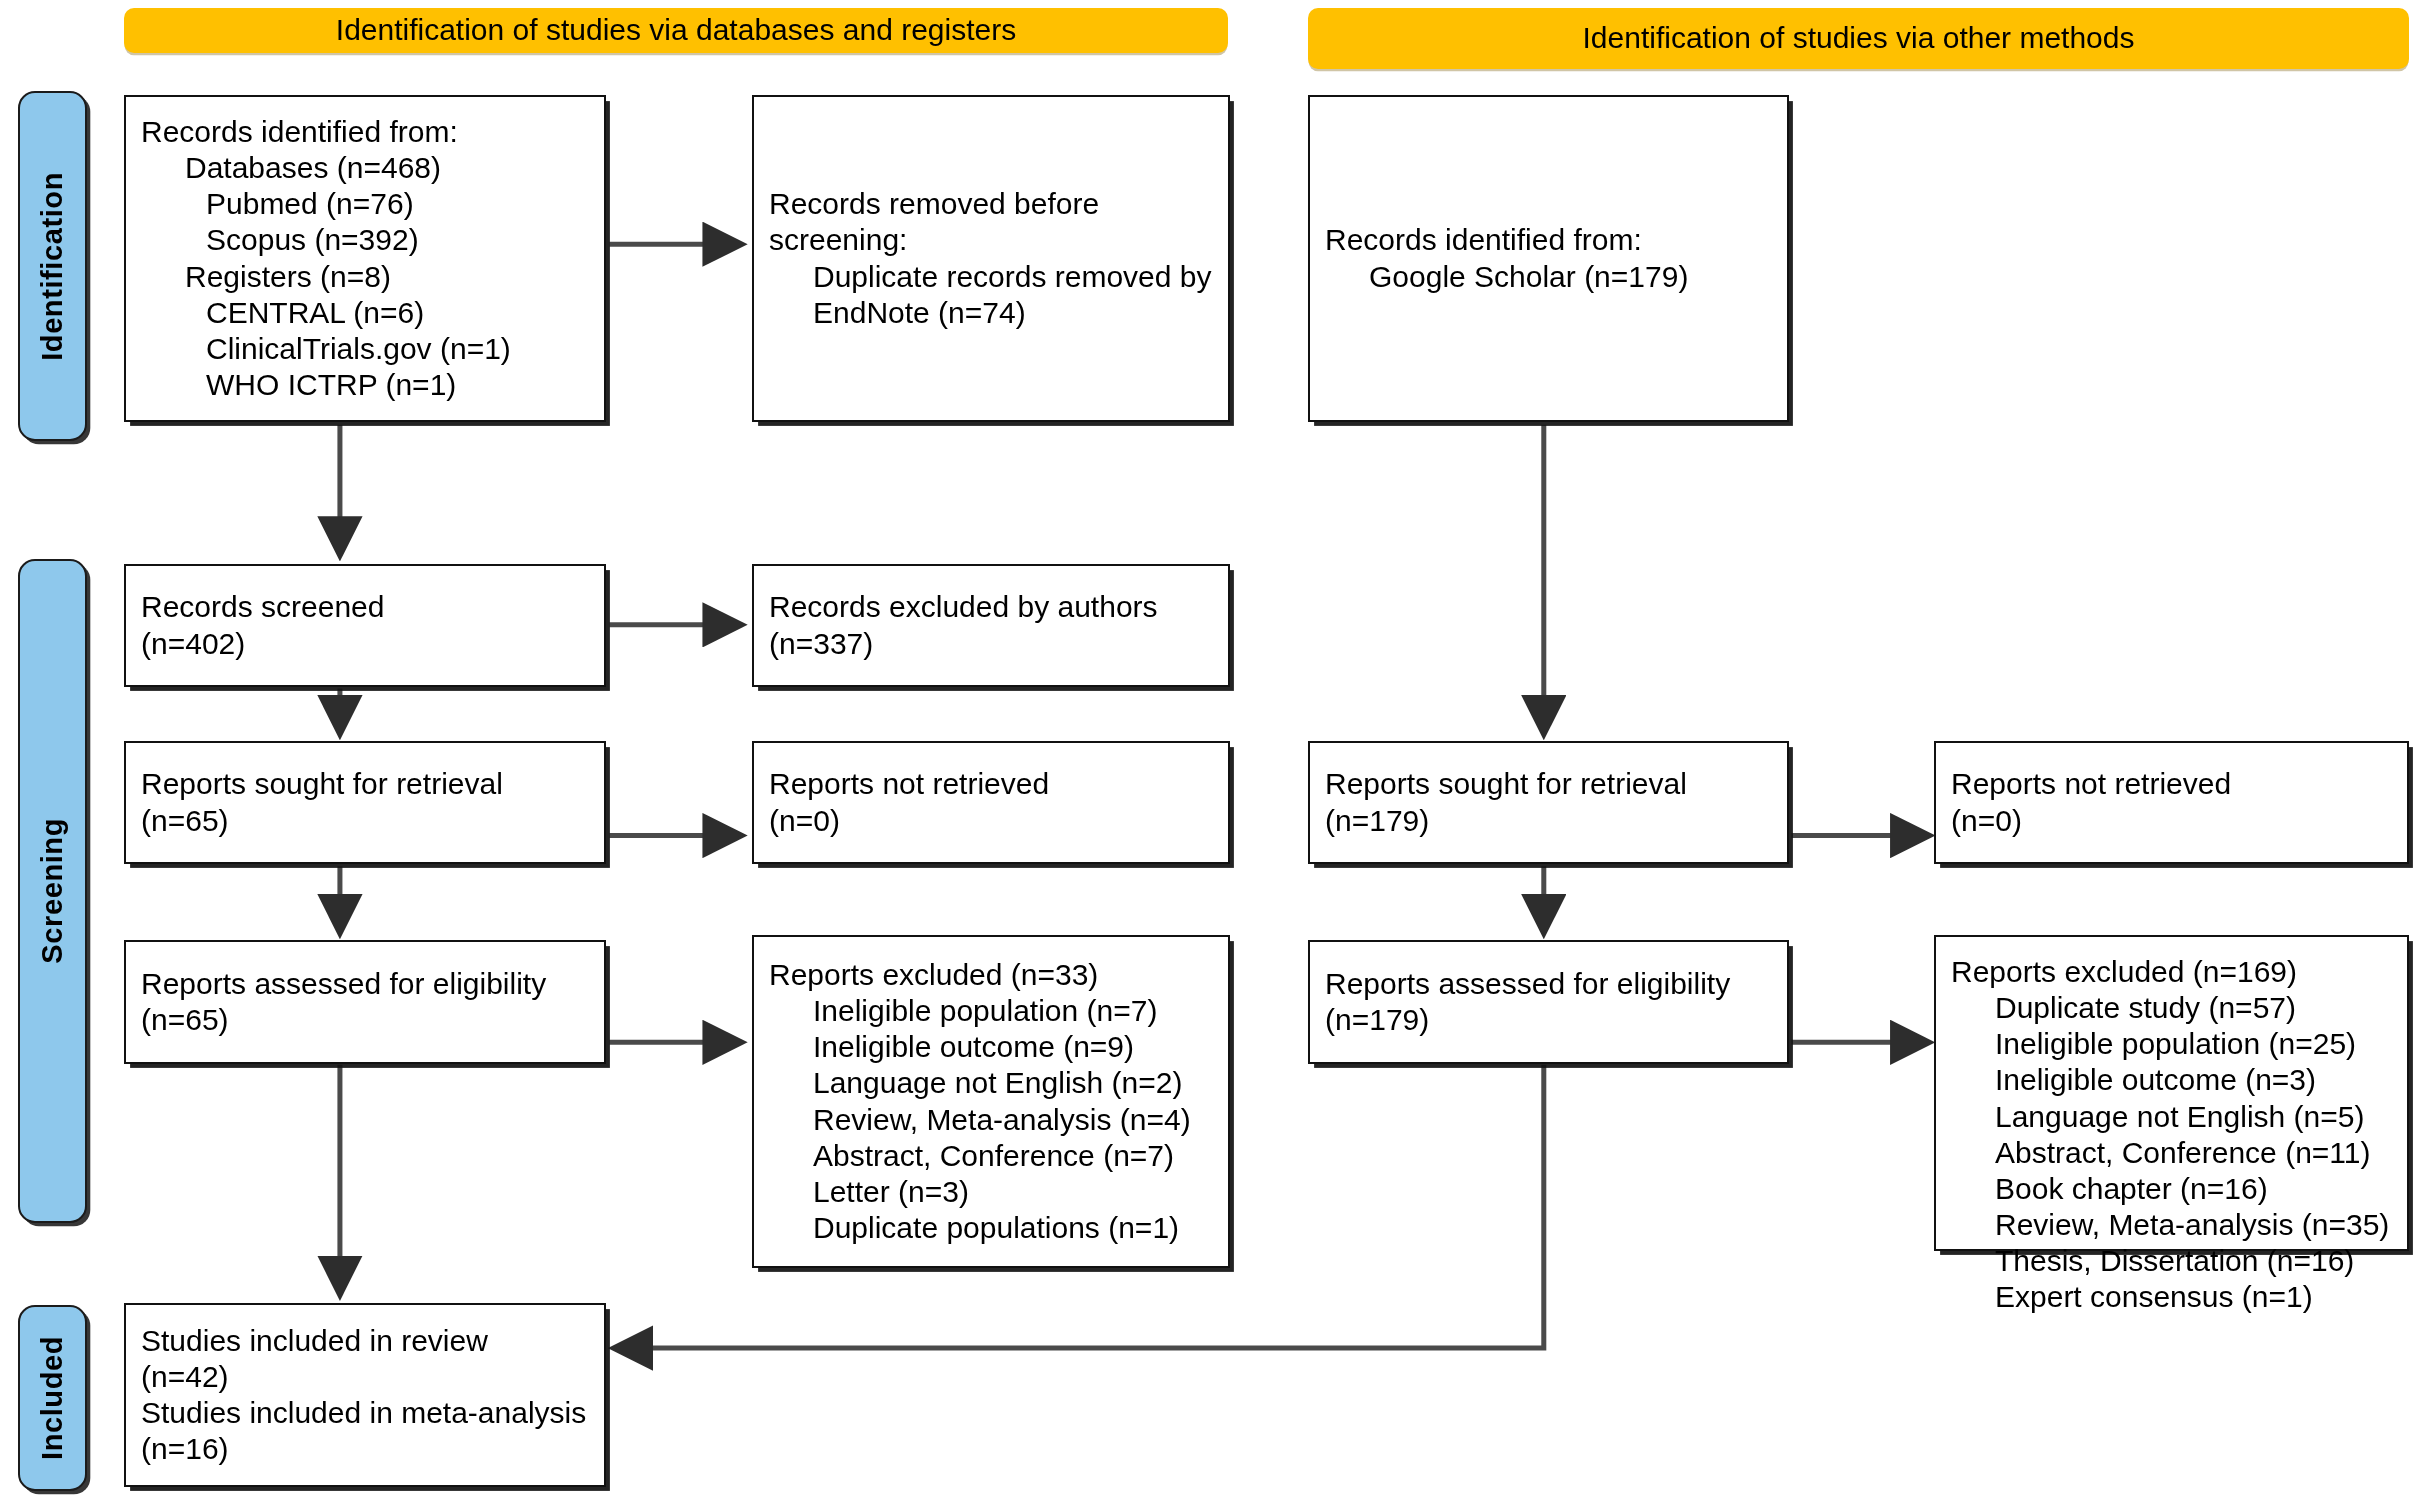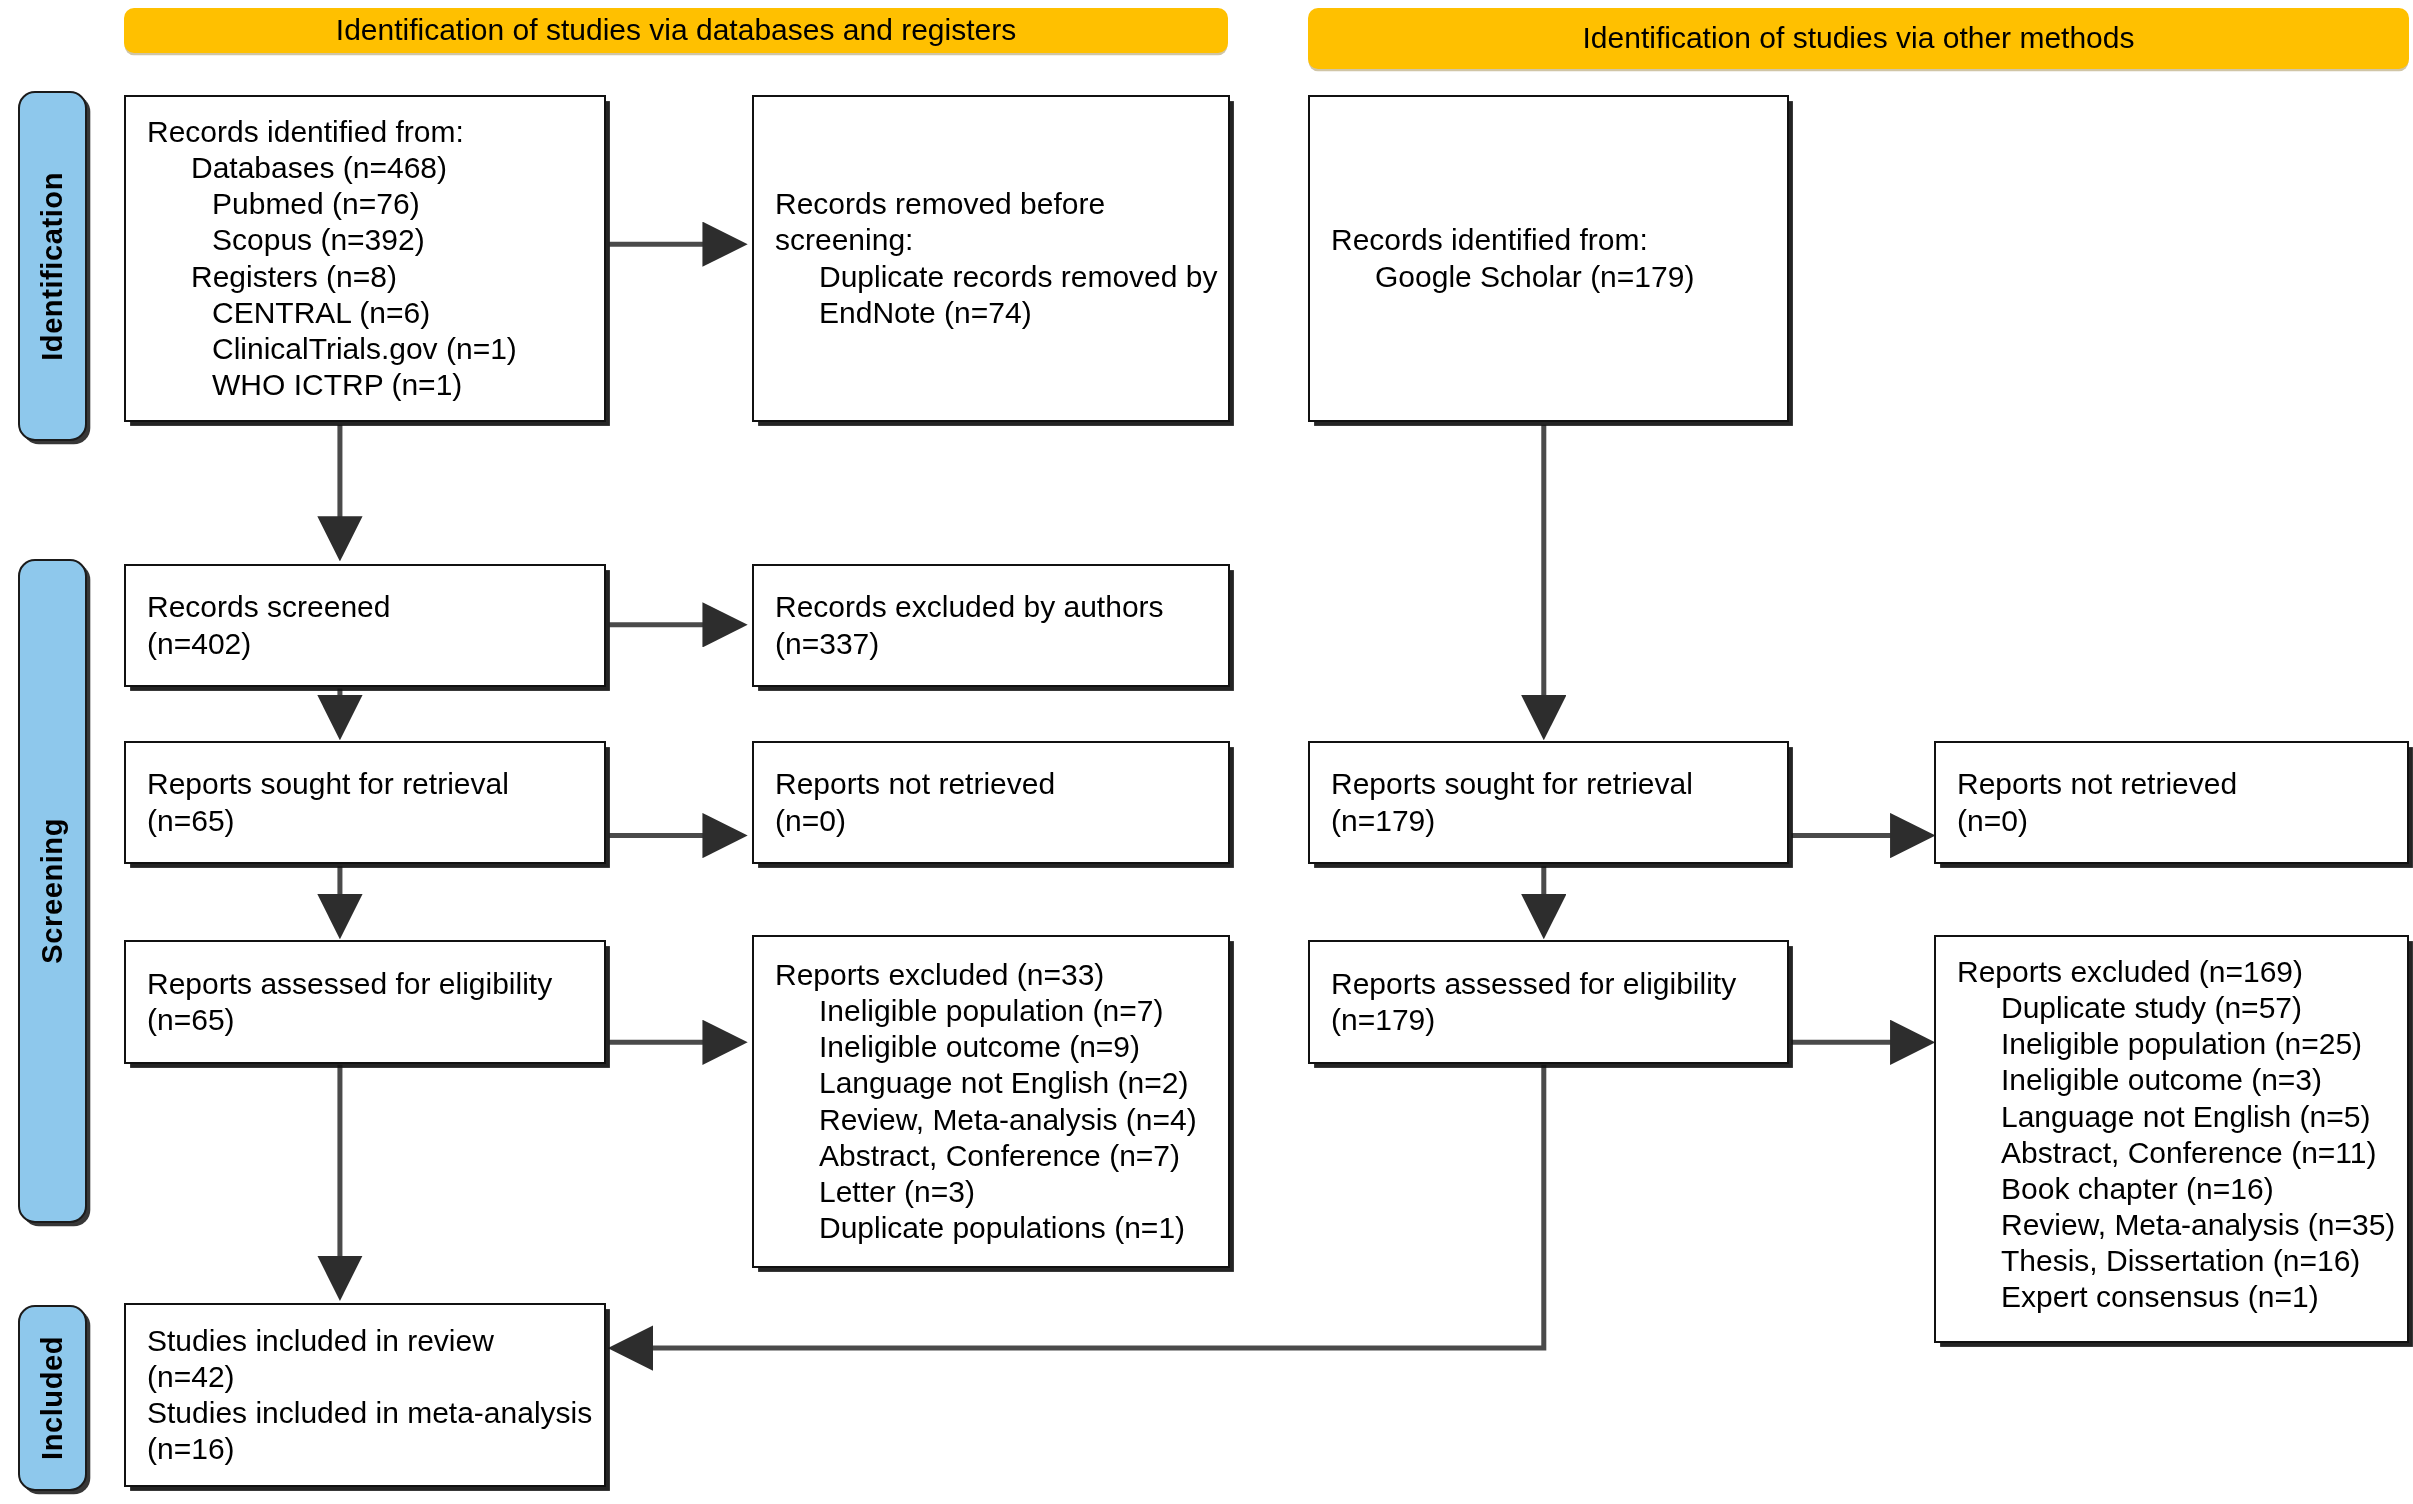--- a/index.html
+++ b/index.html
@@ -46,21 +46,21 @@
     position:absolute;
     background:#ffffff;
     border:2.2px solid #111;
     box-shadow:5px 5px 0 -1.1px rgba(17,17,17,.92);
     box-sizing:border-box;
     display:flex;
     flex-direction:column;
     justify-content:center;
   }
   .box .lines{
-    padding:0 21px;
+    padding:0 15px;
     font-size:30px;
     line-height:1.205;
     color:#000;
     white-space:pre;
   }
   .l0{margin-left:0;}
   .l1{margin-left:44px;}
   .l2{margin-left:65px;}
 
   
@@ -169,21 +169,21 @@
   </div>
 
   <div class="box" style="left:752px;top:935px;width:478px;height:333px;">
     <div class="lines"><div class="l0">Reports excluded (n=33)</div><div class="l1">Ineligible population (n=7)</div><div class="l1">Ineligible outcome (n=9)</div><div class="l1">Language not English (n=2)</div><div class="l1">Review, Meta-analysis (n=4)</div><div class="l1">Abstract, Conference (n=7)</div><div class="l1">Letter (n=3)</div><div class="l1">Duplicate populations (n=1)</div></div>
   </div>
 
   <div class="box" style="left:1308px;top:940px;width:481px;height:124px;">
     <div class="lines"><div class="l0">Reports assessed for eligibility</div><div class="l0">(n=179)</div></div>
   </div>
 
-  <div class="box topalign" style="left:1934px;top:935px;width:475px;height:408px;">
+  <div class="box topalign" style="left:1934px;top:935px;width:475px;height:316px;">
     <div class="lines"><div class="l0">Reports excluded (n=169)</div><div class="l1">Duplicate study (n=57)</div><div class="l1">Ineligible population (n=25)</div><div class="l1">Ineligible outcome (n=3)</div><div class="l1">Language not English (n=5)</div><div class="l1">Abstract, Conference (n=11)</div><div class="l1">Book chapter (n=16)</div><div class="l1">Review, Meta-analysis (n=35)</div><div class="l1">Thesis, Dissertation (n=16)</div><div class="l1">Expert consensus (n=1)</div></div>
   </div>
 
   <div class="box" style="left:124px;top:1303px;width:482px;height:184px;">
     <div class="lines"><div class="l0">Studies included in review</div><div class="l0">(n=42)</div><div class="l0">Studies included in meta-analysis</div><div class="l0">(n=16)</div></div>
   </div>
 
 </div>
 
 

